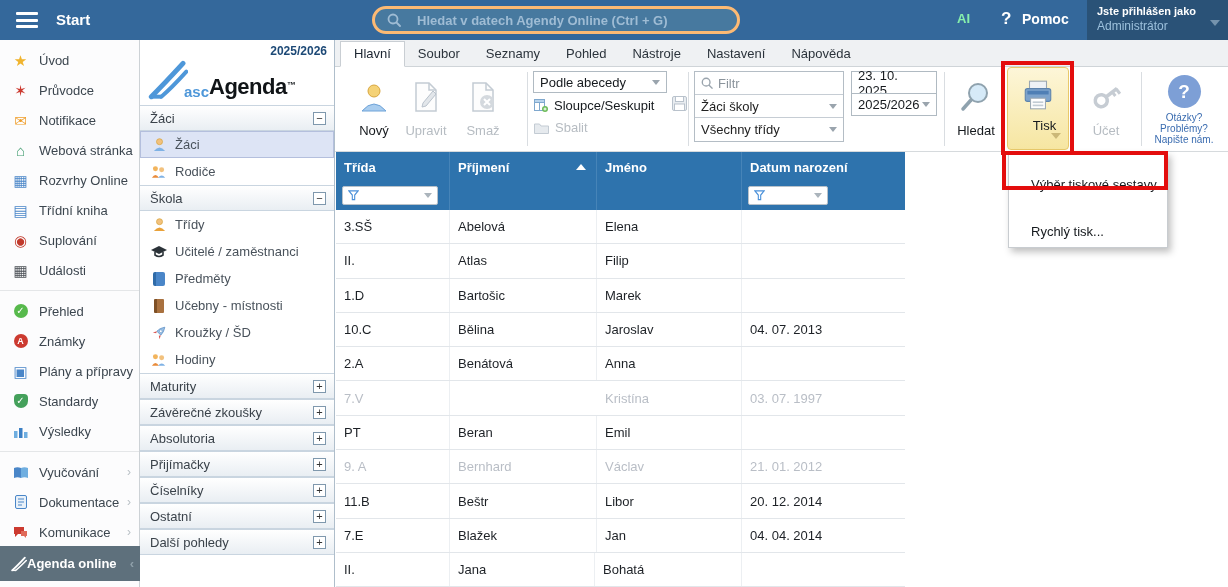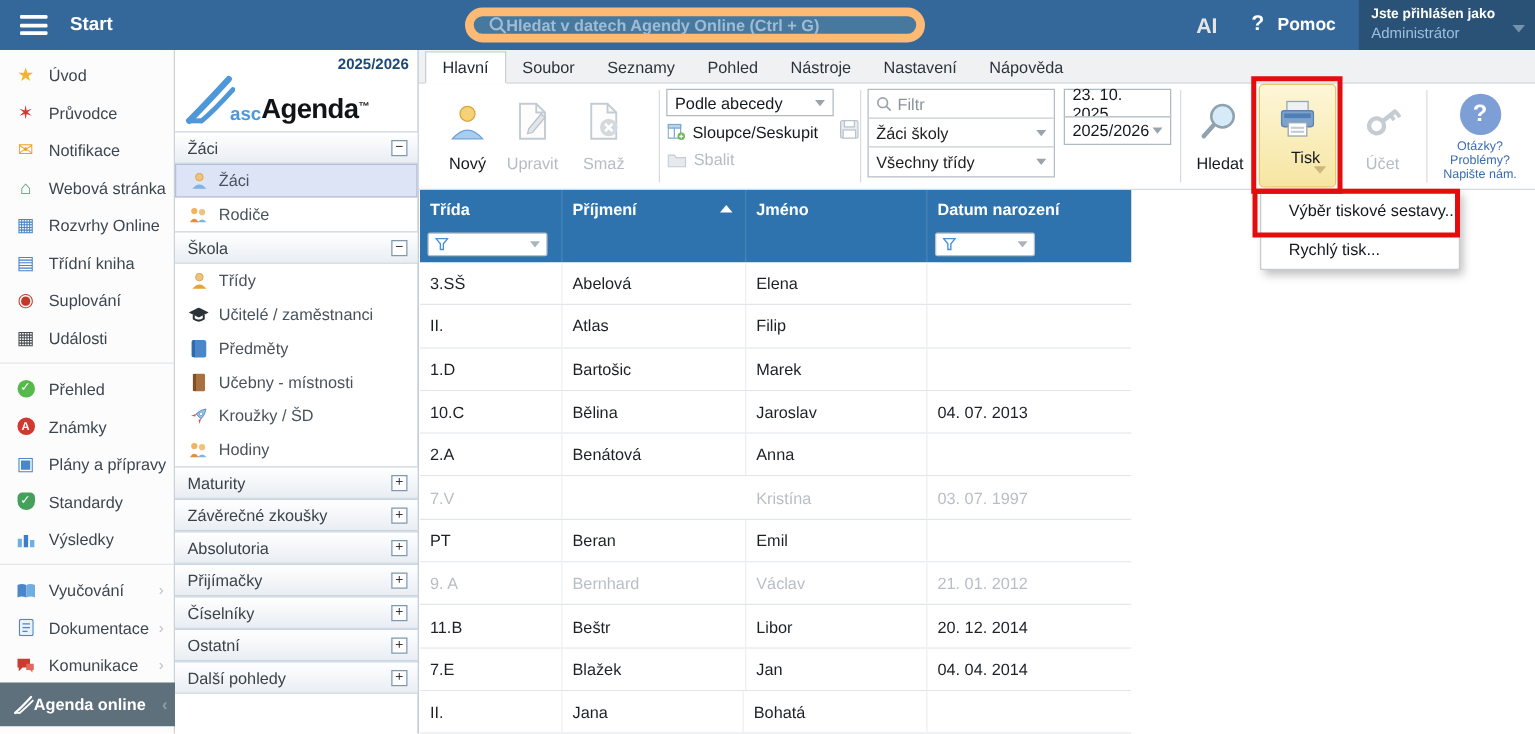--- a/index.html
+++ b/index.html
@@ -4,23 +4,23 @@
 <style>
   * { margin:0; padding:0; box-sizing:border-box; }
   html,body { width:1228px; height:587px; font-family:"Liberation Sans","DejaVu Sans",sans-serif; background:#fff; overflow:hidden; }
   #app { position:relative; width:1228px; height:587px; background:#fff; font-size:13px; color:#222; }
 
   
   .topbar { position:absolute; left:0; top:0; width:1228px; height:40px; background:#34689B; }
   .hamburger { position:absolute; left:16px; top:12px; width:22px; height:16px; cursor:pointer; }
   .hamburger i { display:block; height:3px; background:#fff; margin-bottom:3.5px; border-radius:1px; }
   .start-label { position:absolute; left:56px; top:11px; color:#fff; font-weight:bold; font-size:15px; }
-  .gsearch { position:absolute; left:372px; top:6px; width:368px; height:28px; background:#47799F; border:7px solid #fdba74; border-radius:14px; display:flex; align-items:center; padding:0 12px; gap:0; }
+  .gsearch { position:absolute; left:372px; top:6px; width:368px; height:28px; background:#47799F; border:3px solid #fdba74; border-radius:14px; display:flex; align-items:center; padding:0 12px; gap:16px; }
   .gsearch .ph { color:#9FBCD4; font-size:13px; font-weight:bold; }
-  .tb-ai { position:absolute; left:957px; top:11px; color:#e5e5e5; font-weight:bold; font-size:17px; }
+  .tb-ai { position:absolute; left:957px; top:11px; color:#86efac; font-weight:bold; font-size:13px; }
   .tb-q { position:absolute; left:1001px; top:9px; color:#fff; font-weight:bold; font-size:17px; }
   .tb-pomoc { position:absolute; left:1022px; top:11px; color:#fff; font-weight:bold; font-size:14px; }
   .userbox { position:absolute; left:1087px; top:0; width:141px; height:40px; background:#2A5277; padding:5px 10px 0 10px; }
   .userbox .l1 { color:#fff; font-size:11px; font-weight:bold; }
   .userbox .l2 { color:#9CC0DC; font-size:12px; margin-top:2px; }
   .userbox .chev { position:absolute; right:8px; top:20px; width:0; height:0; border-left:5px solid transparent; border-right:5px solid transparent; border-top:6px solid #7593AD; }
 
   
   .sidebar { position:absolute; left:0; top:40px; width:140px; height:547px; background:#FCFCFD; border-right:1px solid #CDD2D6; }
   .side-item { height:30px; display:flex; align-items:center; padding-left:12px; gap:10px; color:#3C464F; cursor:pointer; position:relative; }
@@ -82,21 +82,21 @@
   .hfilter { position:absolute; left:6px; top:34px; height:19px; background:#fff; border:1px solid #B9C2CA; border-radius:2px; display:flex; align-items:center; padding:0 5px; gap:4px; cursor:pointer; }
   .hfilter .arr { margin-left:auto; width:0; height:0; border-left:4px solid transparent; border-right:4px solid transparent; border-top:5px solid #ABB4BC; }
   .gbody { position:absolute; left:0; top:58px; width:569px; }
   .grow { display:flex; height:34.3px; border-bottom:1px solid #E2E6EA; background:#fff; cursor:pointer; }
   .grow .gcell { display:flex; align-items:center; padding-left:8px; color:#1D2126; border-right:1px solid #ECEFF2; overflow:hidden; }
   .grow .gcell:last-child { border-right:none; }
   .grow.dim .gcell { color:#B9BEC6; }
 
   
   .tiskmenu { position:absolute; left:1008px; top:152px; width:160px; background:#fff; border:1px solid #C8CCD0; box-shadow:3px 4px 7px rgba(0,0,0,0.25); z-index:30; }
-  .tiskmenu .mi { height:31px; line-height:31px; padding-left:22px; color:#15191D; cursor:pointer; }
+  .tiskmenu .mi { height:31px; line-height:31px; padding-left:22px; color:#15191D; cursor:pointer;margin-top:16px; }
 
   
   .redA { position:absolute; left:1001px; top:61px; width:73px; height:94px; border:4px solid #E30D0D; z-index:40; pointer-events:none; }
   .redB { position:absolute; left:1002px; top:151px; width:166px; height:39px; border:4px solid #E30D0D; z-index:40; pointer-events:none; }
 
   svg { display:block; }
 </style>
 </head>
 <body>
 

